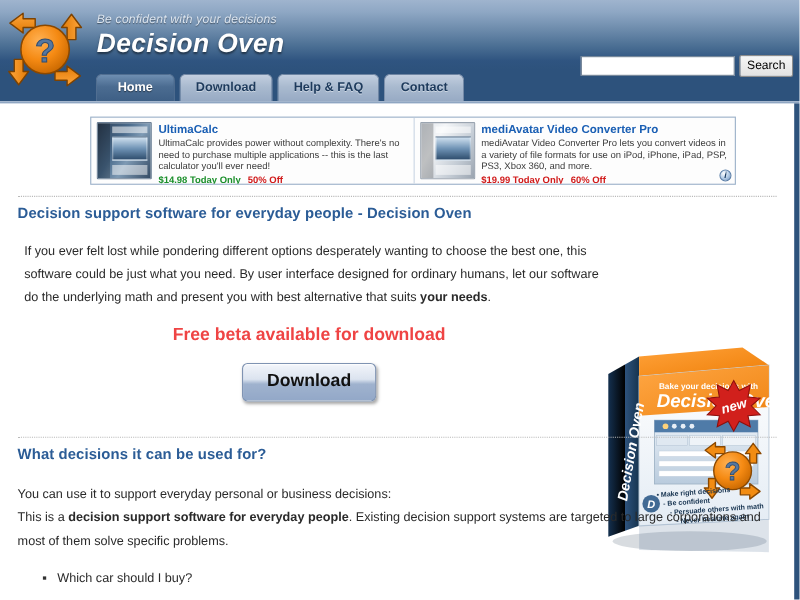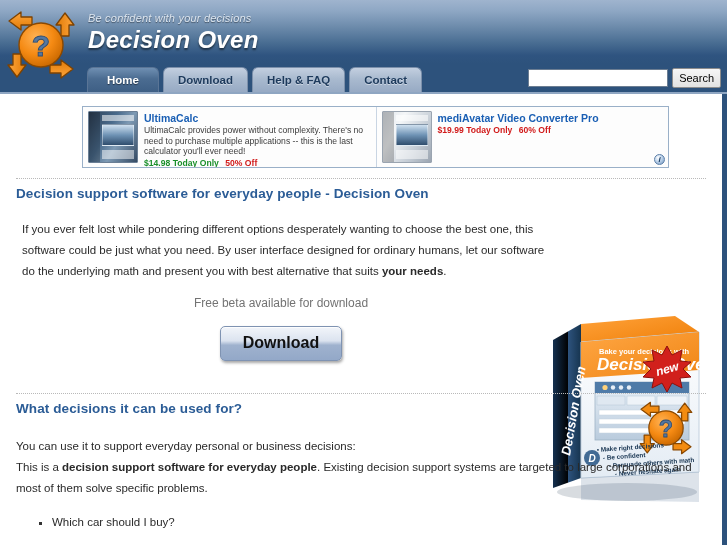--- a/index.html
+++ b/index.html
@@ -39,21 +39,21 @@
     position: absolute; left: 88px; top: 26px;
     color: #ffffff;
     font-size: 24px; font-weight: bold; font-style: italic;
     letter-spacing: .3px;
     text-shadow: 0 2px 2px rgba(0,0,0,.5);
     white-space: nowrap;
   }
 
   
   .search-wrap {
-    position: absolute; right: 6px; top: 68px;
+    position: absolute; right: 6px; top: 50px;
     display: flex; align-items: center; gap: 4px; justify-content: flex-end;
   }
   .search-input {
     width: 140px; height: 18px;
     border: 1px solid #6b7d92;
     background: #fff;
     font-family: "Liberation Sans", sans-serif;
     font-size: 11px;
     padding: 1px 3px;
     outline: none;
@@ -200,22 +200,22 @@
     margin: 0; padding: 0;
     color: #2a2a2a;
     font-size: 11.5px;
     line-height: 21px;
   }
   .txt-col { width: 530px; margin-left: 16px; }
   .txt-col-wide { width: 678px; margin-left: 16px; }
   .cta {
     width: 530px; margin-left: 16px;
     text-align: center;
-    font-size: 12px; font-weight: normal;
-    color: #737373;
+    font-size: 16px; font-weight: bold;
+    color: #ef4444;
     margin-top: 14px;
   }
   .dl-wrap { width: 530px; margin-left: 16px; text-align: center; margin-top: 16px; }
   .dl-btn {
     display: inline-block;
     padding: 7px 22px 8px 22px;
     font-size: 16px; font-weight: bold;
     color: #111;
     background: linear-gradient(to bottom,#f2f5fa 0%,#dbe3ef 42%,#9fb2ce 55%,#93a8c8 100%);
     border: 1px solid #7f93b2;
@@ -314,20 +314,21 @@
 
     <div class="ad-slot">
       <div class="ad-box ad-box-2">
         <div class="cap"></div>
           <div class="shot"></div>
         <div class="spine"></div>
           <div class="foot"></div>
       </div>
       <div class="ad-text">
         <div class="ad-title">mediAvatar Video Converter Pro</div>
+        <div class="ad-desc">mediAvatar Video Converter Pro lets you convert videos in a variety of file formats for use on iPod, iPhone, iPad, PSP, PS3, Xbox 360, and more.</div>
         <div class="ad-price">
           <span class="amt-red">$19.99</span>
           <span class="amt-red">Today Only</span>
           <span class="off">60% Off</span>
         </div>
       </div>
       <div class="ad-info">i</div>
     </div>
 
   </div>

